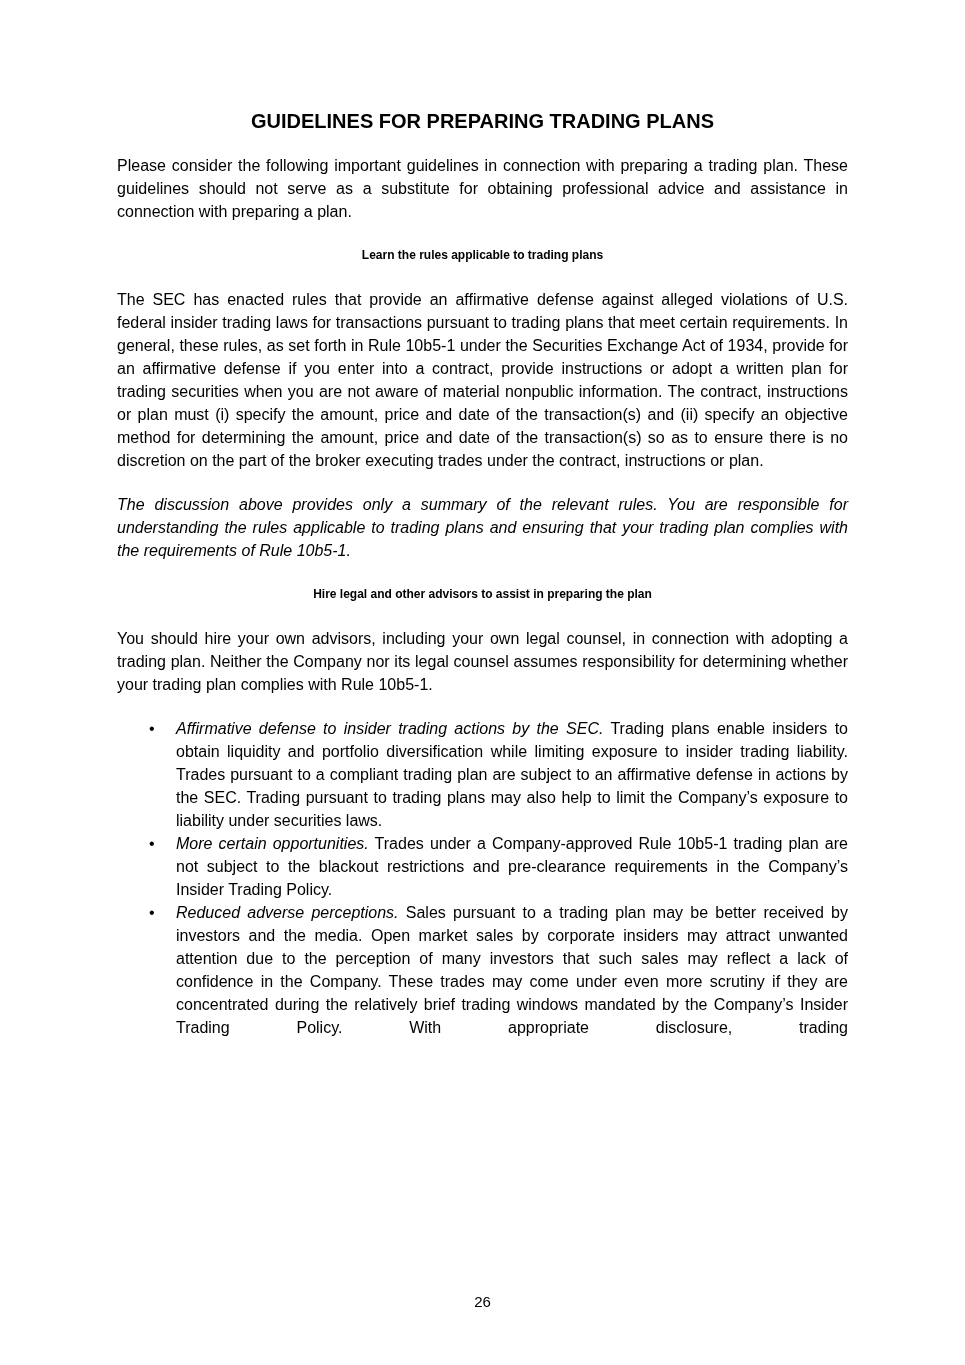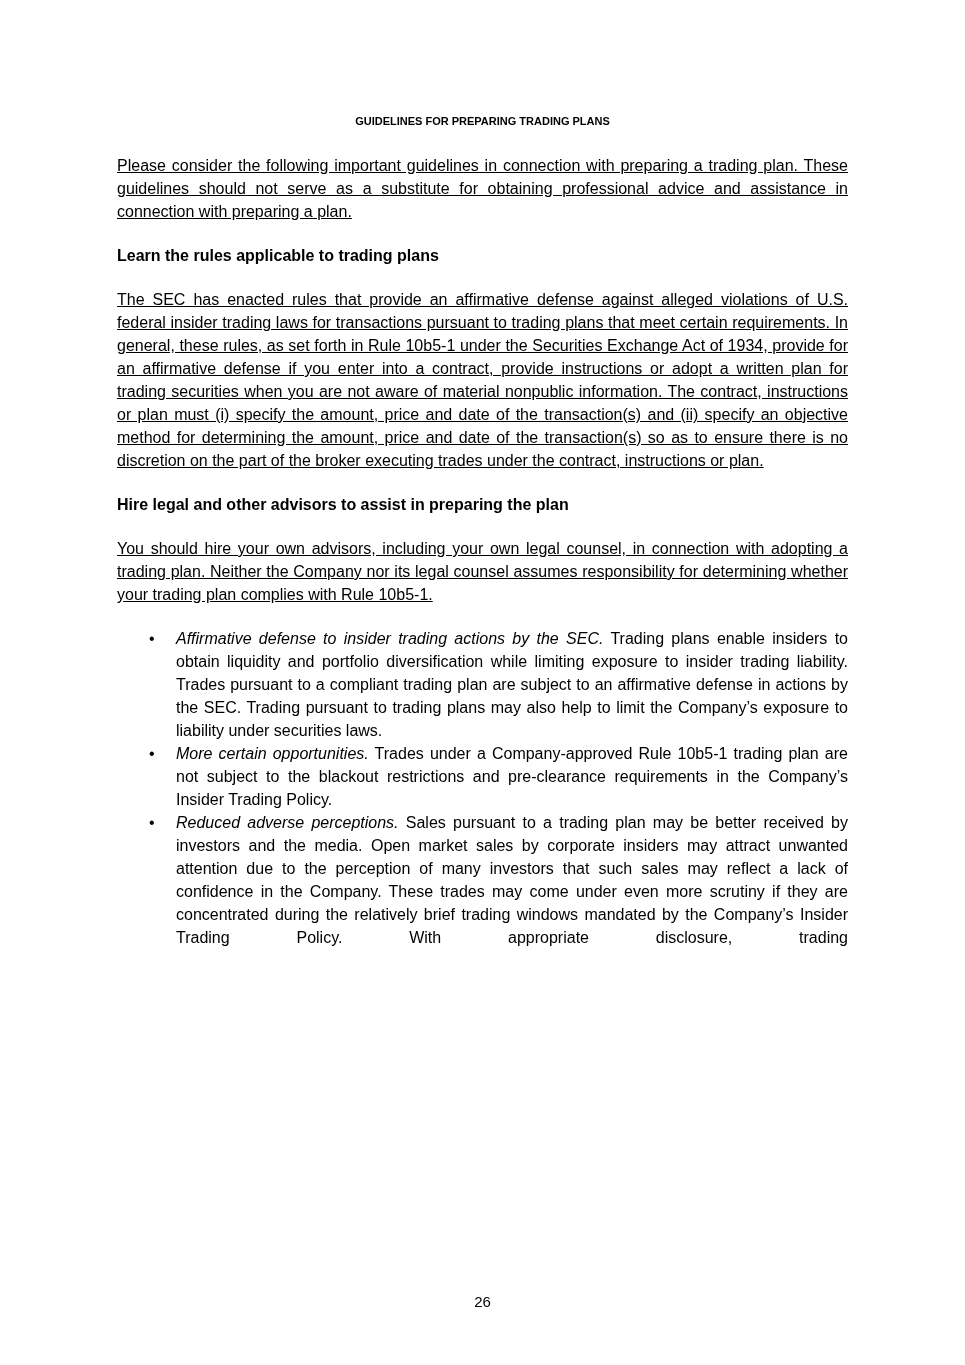--- a/index.html
+++ b/index.html
@@ -19,33 +19,32 @@
   .content {
     position: absolute;
     left: 117px;
     top: 110px;
     width: 731px;
     font-size: 16px;
     line-height: 23px;
     text-align: justify;
   }
   .doc-title {
-    font-size: 11px;
+    font-size: 20px;
     font-weight: bold;
     text-align: center;
     margin: 0 0 21px 0;
   }
   .content p {
     margin: 21px 0;
-    text-decoration: underline;
   }
   .content h2 {
-    font-size: 16px;
+    font-size: 12px;
     font-weight: bold;
-    text-align: left;
+    text-align: center;
     margin: 21px 0;
   }
   .italic {
     font-style: italic;
   }
   ul.benefits {
     list-style: none;
     margin: 21px 0 0 0;
     padding: 0 0 0 59px;
   }
@@ -78,20 +77,21 @@
   <div class="content">
 
     <h1 class="doc-title">GUIDELINES FOR PREPARING TRADING PLANS</h1>
 
     <p>Please consider the following important guidelines in connection with preparing a trading plan. These guidelines should not serve as a substitute for obtaining professional advice and assistance in connection with preparing a plan.</p>
 
     <h2>Learn the rules applicable to trading plans</h2>
 
     <p>The SEC has enacted rules that provide an affirmative defense against alleged violations of U.S. federal insider trading laws for transactions pursuant to trading plans that meet certain requirements. In general, these rules, as set forth in Rule 10b5-1 under the Securities Exchange Act of 1934, provide for an affirmative defense if you enter into a contract, provide instructions or adopt a written plan for trading securities when you are not aware of material nonpublic information. The contract, instructions or plan must (i) specify the amount, price and date of the transaction(s) and (ii) specify an objective method for determining the amount, price and date of the transaction(s) so as to ensure there is no discretion on the part of the broker executing trades under the contract, instructions or plan.</p>
 
+    <p class="italic">The discussion above provides only a summary of the relevant rules. You are responsible for understanding the rules applicable to trading plans and ensuring that your trading plan complies with the requirements of Rule 10b5-1.</p>
 
     <h2>Hire legal and other advisors to assist in preparing the plan</h2>
 
     <p>You should hire your own advisors, including your own legal counsel, in connection with adopting a trading plan. Neither the Company nor its legal counsel assumes responsibility for determining whether your trading plan complies with Rule 10b5-1.</p>
 
 
 
 
     <ul class="benefits">
       <li>

